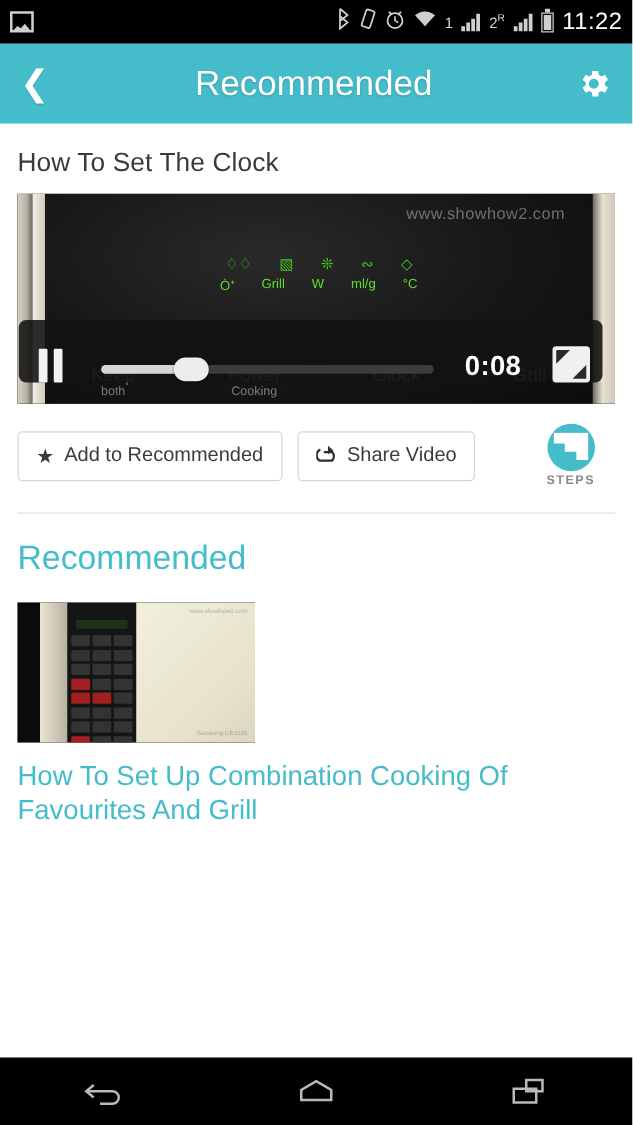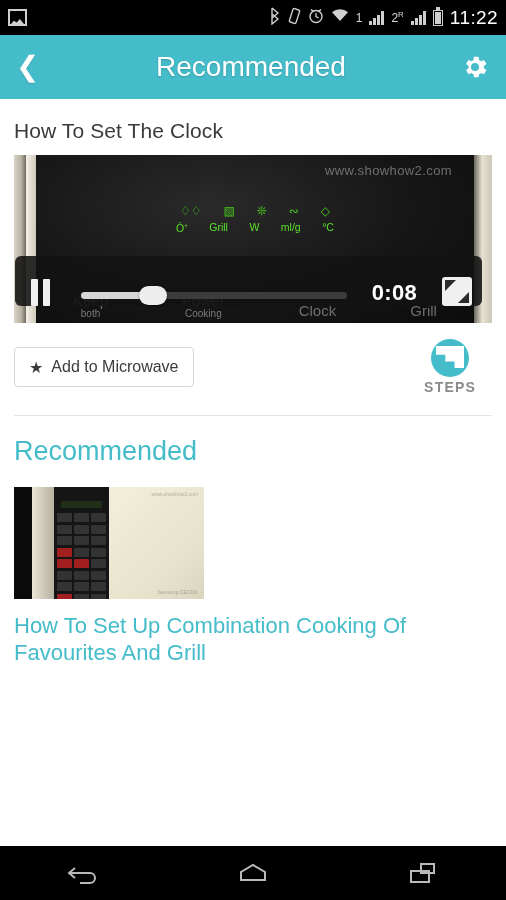--- a/index.html
+++ b/index.html
@@ -79,21 +79,21 @@
                font-size:12px; line-height:1; color:#46c41f; }
   .led-digits {
     font-family:"DejaVu Sans Mono", monospace; font-size:44px; font-weight:700;
     letter-spacing:2px; color:#5ce02b; line-height:.95;
     text-shadow:0 0 7px rgba(92,224,43,.55);
   }
   .led-labels { display:flex; justify-content:space-between; padding:2px 2px 0 2px;
                 font-size:10.5px; color:#5ce02b; }
 
   .mw-keys { position:absolute; bottom:4px; left:0; right:0; display:flex;
-             justify-content:space-around; color:#6d6d6d; font-size:15px;align-items:flex-end; }
+             justify-content:space-around; color:#6d6d6d; font-size:15px; }
   .mw-keys div { text-align:center; line-height:1.05; }
   .mw-keys small { display:block; font-size:10px; color:#7b7b7b; }
 
   
   .controls {
     position:absolute; left:1px; right:10px; bottom:17px; height:50px;
     background:rgba(18,18,18,.88); border-radius:6px;
     display:flex; align-items:flex-end; padding:0 10px; gap:25px;
   }
   .pause { display:flex; gap:5px; padding:0 6px; cursor:pointer; }
@@ -119,21 +119,21 @@
   }
   .steps { margin-left:auto; margin-right:16px; text-align:center; cursor:pointer; }
   .steps-circle { width:38px; height:38px; border-radius:50%; background:#45bcca; position:relative;
                   overflow:hidden; margin:0 auto; }
   .steps-circle::after{
     content:""; position:absolute; left:5px; bottom:9px; width:28px; height:22px;
     background:#ffffff;
     clip-path:polygon(0 100%,0 60%,33% 60%,33% 30%,66% 30%,66% 0,100% 0,100% 100%);
     transform:scaleY(-1);
   }
-  .steps-label { font-size:14px; color:#8a8a8a; letter-spacing:1.2px; margin-top:2px; font-weight:700; }
+  .steps-label { font-size:10px; color:#8a8a8a; letter-spacing:1.2px; margin-top:2px; font-weight:700; }
 
   .divider { height:1px; background:#e4e4e4; margin:20px 14px 0 14px; }
 
   .section-title { color:#45bcca; font-size:27px; padding:20px 14px 6px 14px; }
 
   
   .rec-item { padding:14px 14px 0 14px; cursor:pointer; }
   .rec-thumb { width:190px; height:112px; overflow:hidden; display:flex; background:#1b1b1b; position:relative;}
   .rt-dark { width:18px; background:#0b0b0b; }
   .rt-silver { width:22px; background:linear-gradient(90deg,#e9e4d4,#b7b1a1); }
@@ -275,21 +275,30 @@
         <span class="seek-thumb" style="left: 22%;"></span>
       </span>
       <span class="time">0:08</span>
       <span class="fs"></span>
     </div>
   </div>
 
   <div class="actions">
     <div class="btn">
       <span>★</span>
-      <span>Add to Microwave</span>
+      <span>Add to Recommended</span>
+    </div>
+    <div class="btn">
+      <span>
+        <svg width="17" height="17" viewBox="0 0 20 20">
+            <path d="M3 7 A6 6 0 0 0 3 17 L15 17 A6 6 0 0 0 15 9 L8 9" fill="none" stroke="#2f2f2f" stroke-width="2.2" stroke-linecap="round"></path>
+            <path d="M11 3 L16 7.4 L11 11 Z" fill="#2f2f2f"></path>
+          </svg>
+      </span>
+      <span>Share Video</span>
     </div>
     <div class="steps">
       <div class="steps-circle"></div>
       <div class="steps-label">STEPS</div>
     </div>
   </div>
 
   <div class="divider"></div>
 
   <div class="section-title">Recommended</div>

